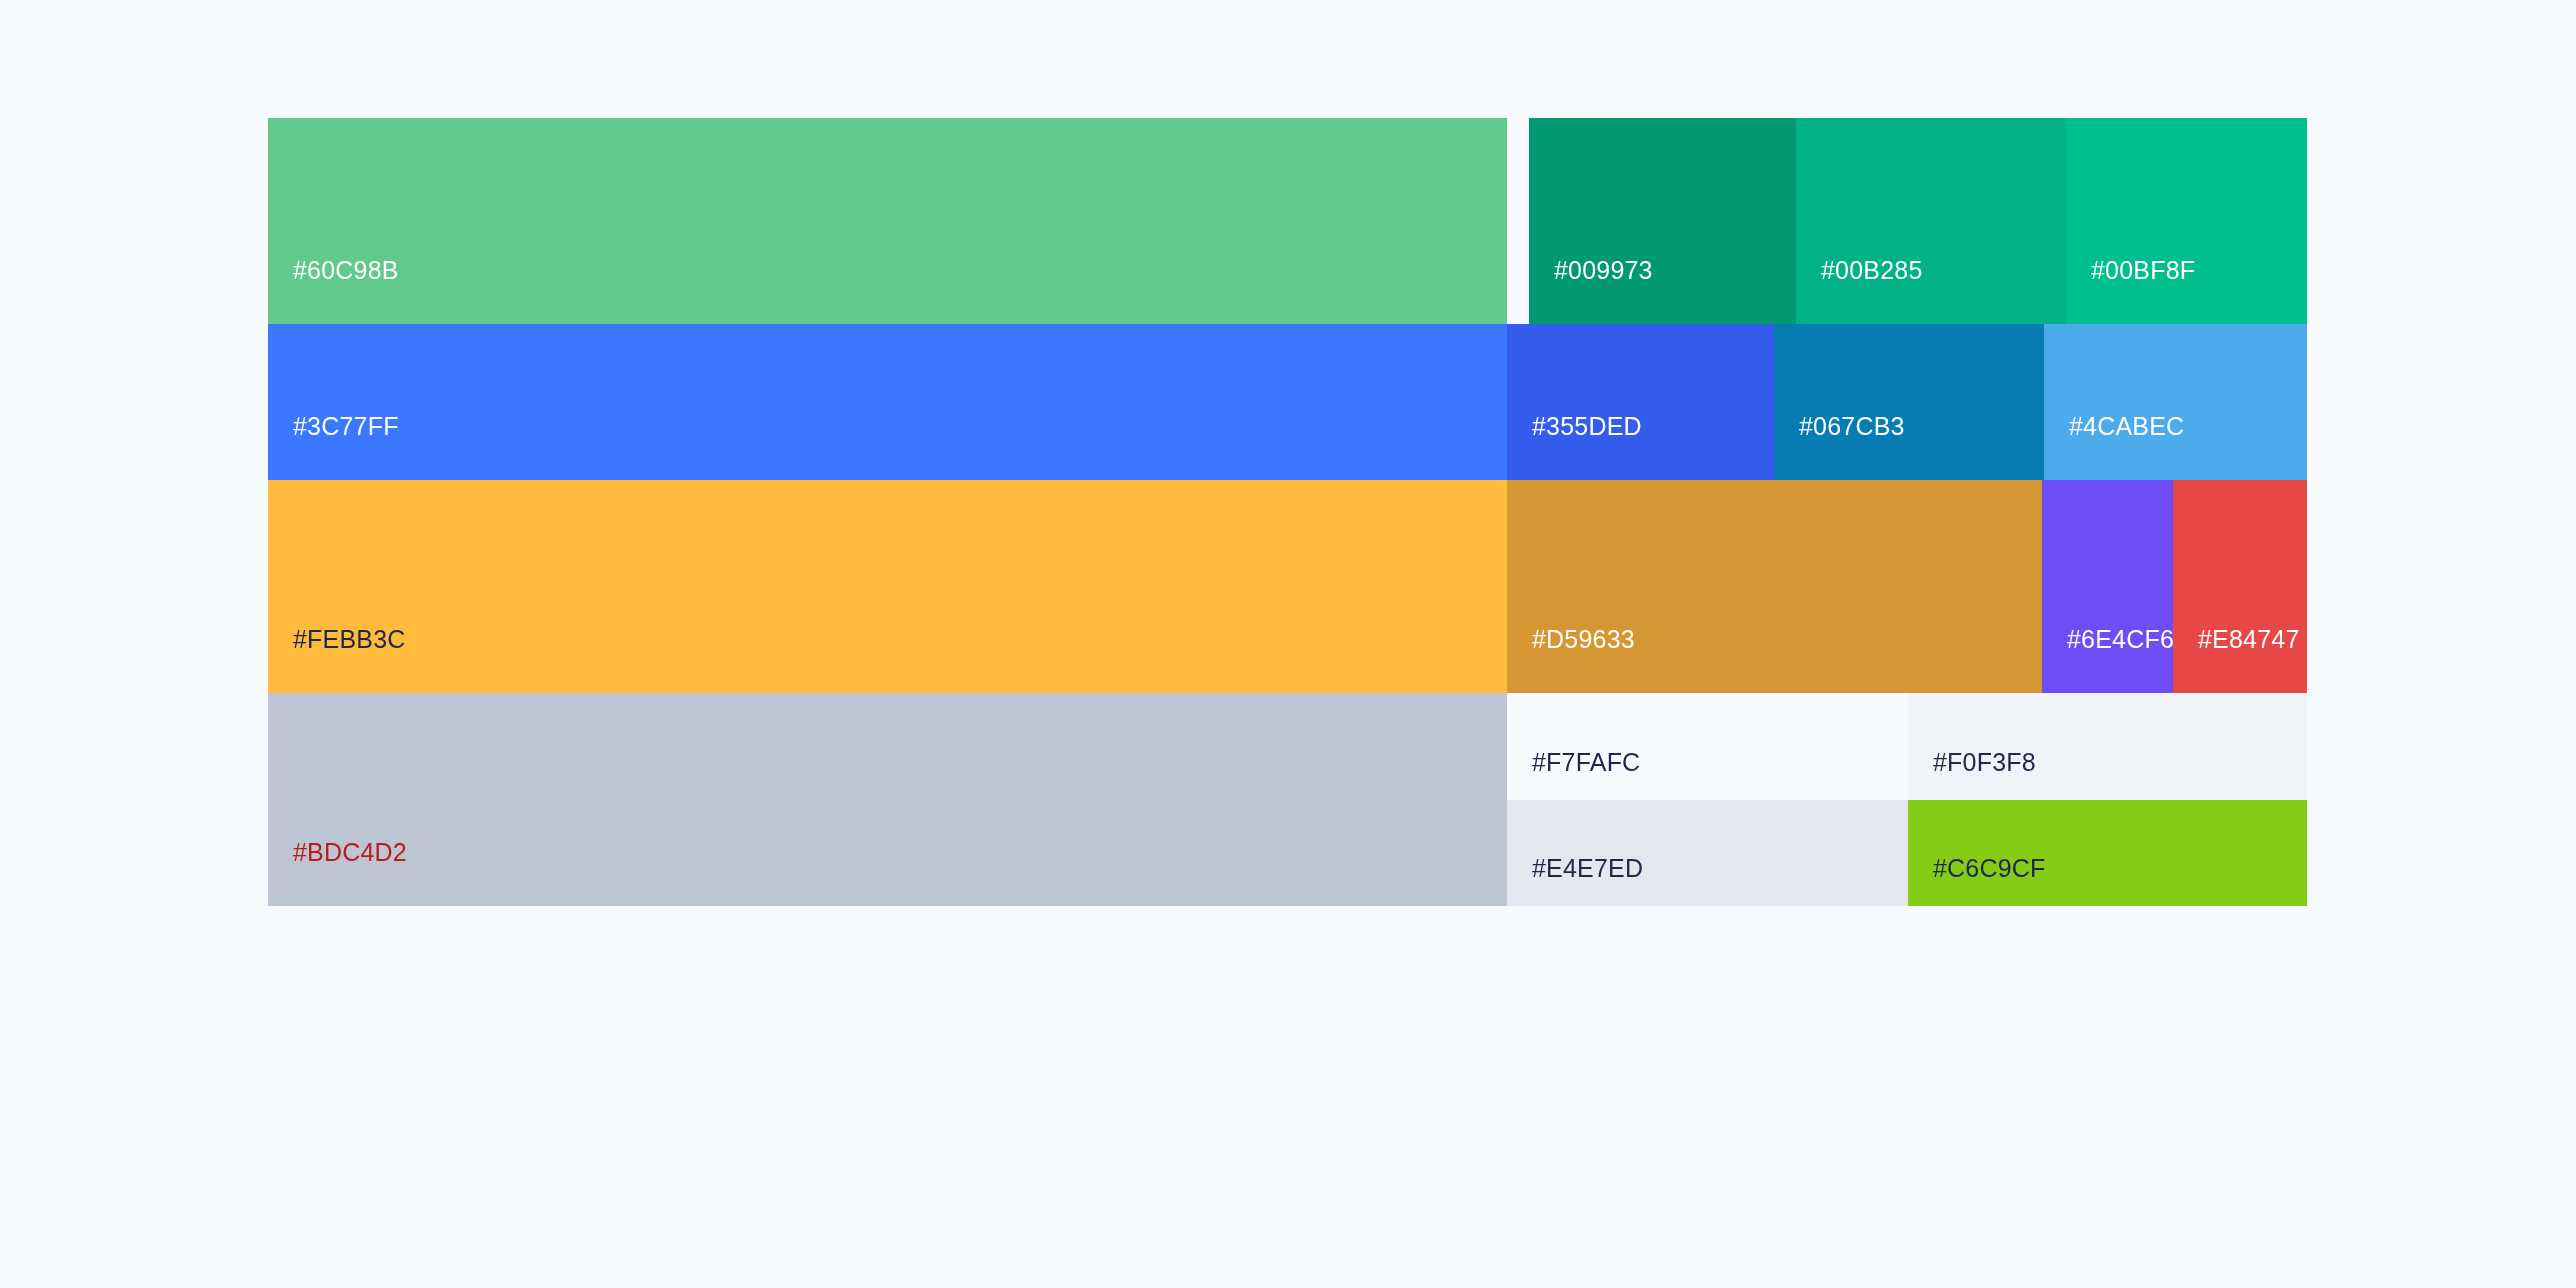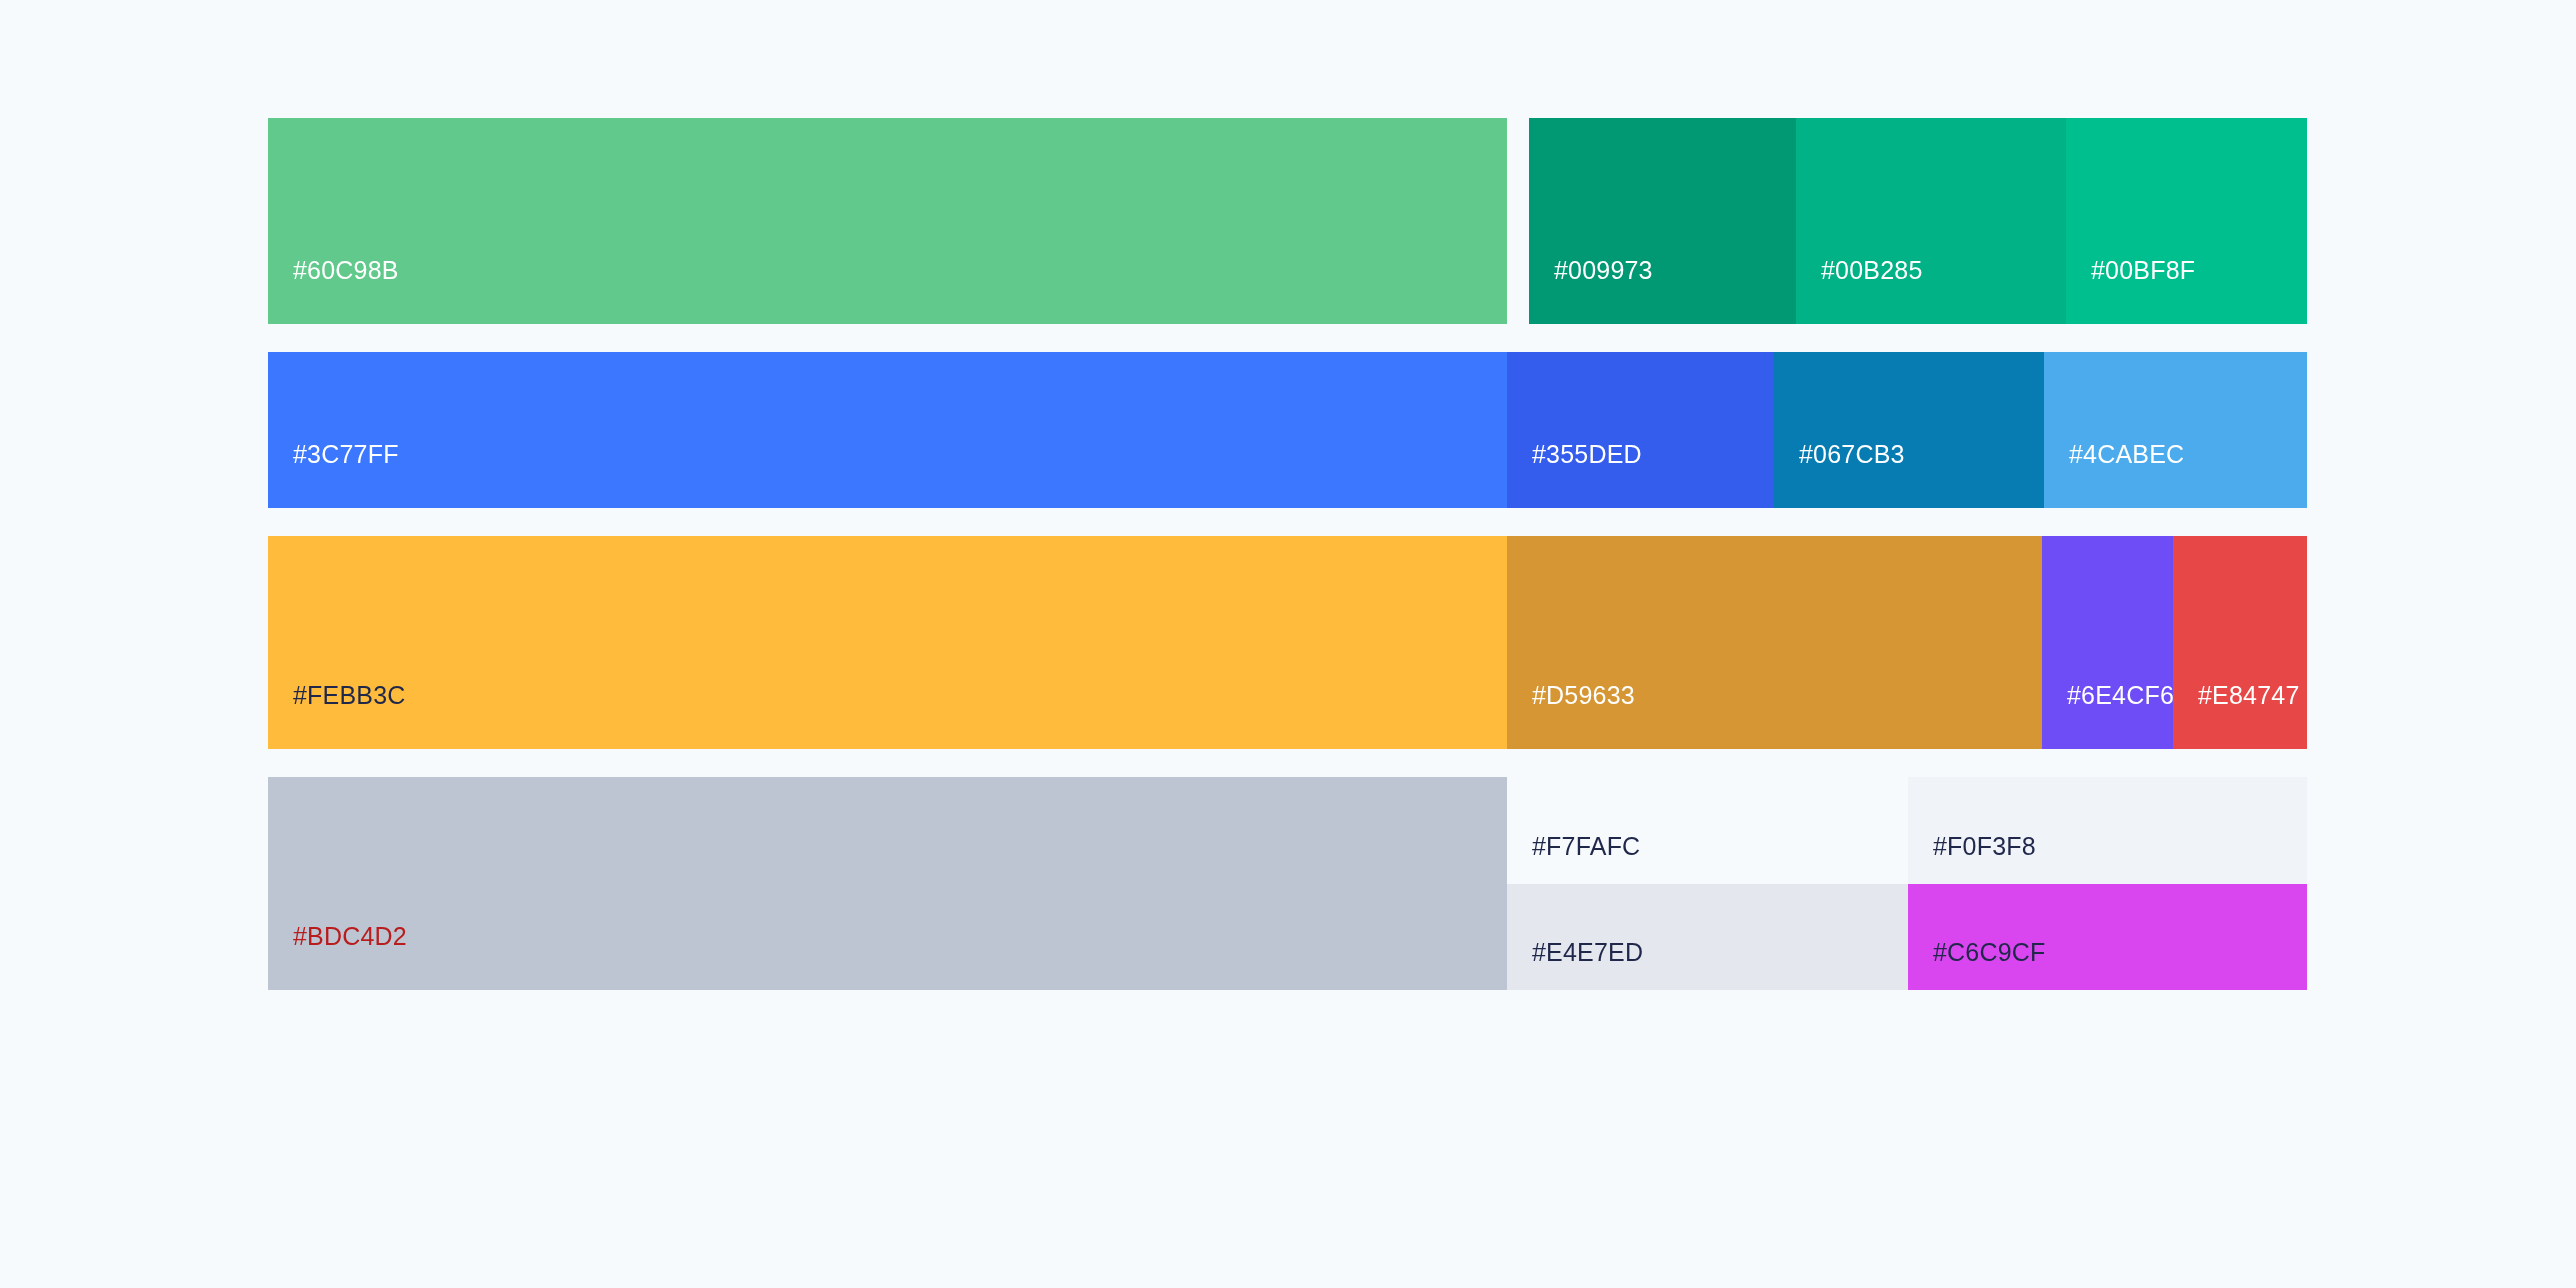--- a/index.html
+++ b/index.html
@@ -17,21 +17,20 @@
 
   #palette {
     position: absolute;
     left: 268px;
     top: 118px;
     width: 2039px;
     height: 1054px;
     display: flex;
     flex-direction: column;
     overflow: hidden;
-    gap: 28px;
   }
 
   .row {
     display: flex;
     flex-direction: row;
     width: 100%;
   }
   .row-green   { height: 206px; }
   .row-blue    { height: 156px; }
   .row-orange  { height: 213px; }
@@ -124,20 +123,20 @@
       </div>
       <div class="swatch sub" style="background: rgb(228, 231, 237); color: rgb(31, 39, 74);">
         <span class="label">#E4E7ED</span>
       </div>
     </div>
 
     <div class="split-col" style="width: 400px; flex: 0 0 400px;">
       <div class="swatch sub" style="background: rgb(240, 243, 248); color: rgb(31, 39, 74);">
         <span class="label">#F0F3F8</span>
       </div>
-      <div class="swatch sub" style="background: #d946ef; color: rgb(31, 39, 74);">
+      <div class="swatch sub" style="background: #84cc16; color: rgb(31, 39, 74);">
         <span class="label">#C6C9CF</span>
       </div>
     </div>
   </div>
 
 </div>
 
 
 </body></html>

